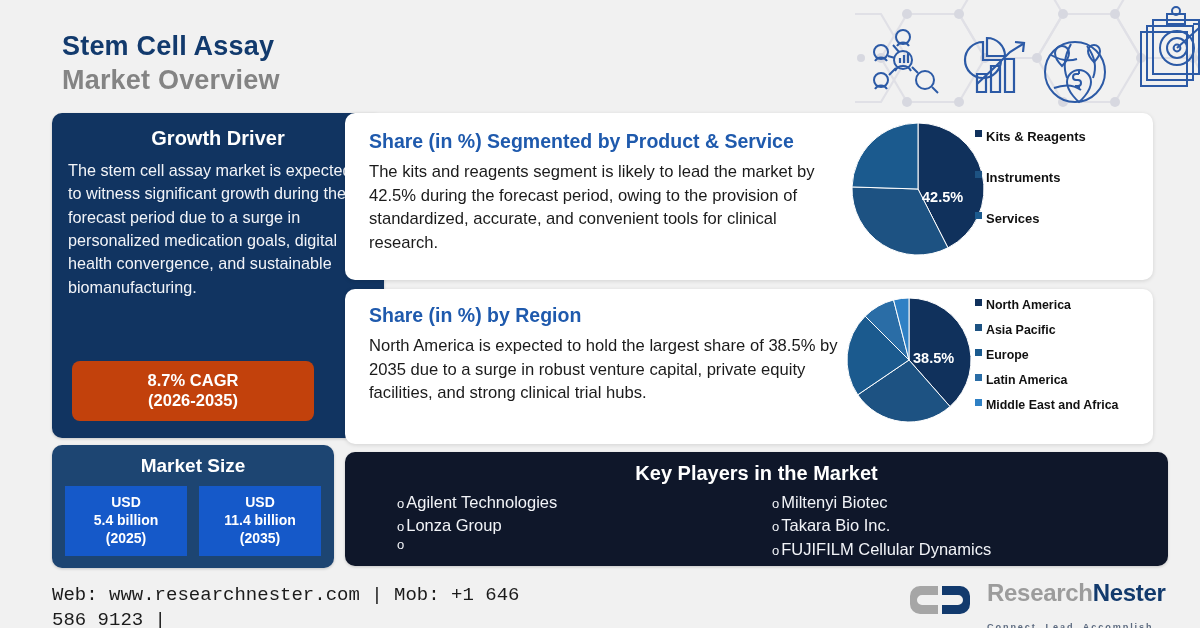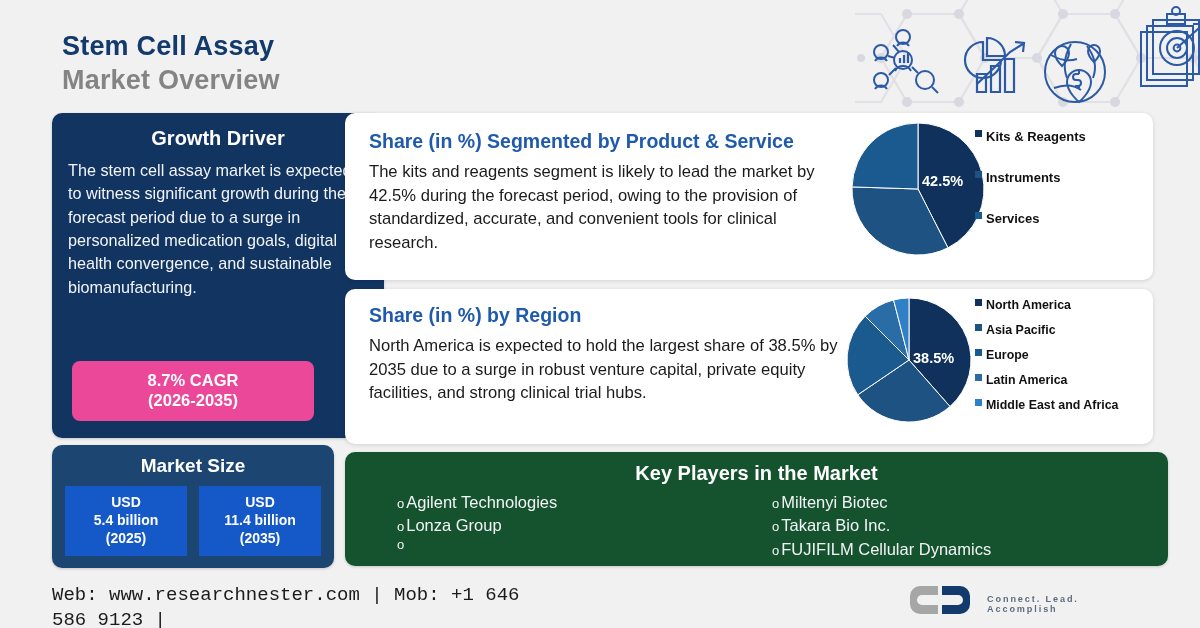--- a/index.html
+++ b/index.html
@@ -44,21 +44,21 @@
   #growth-title {
     text-align: center; color: #ffffff;
     font-size: 20px; font-weight: bold; margin-bottom: 9px;
   }
   #growth-body {
     color: #f2f4f8; font-size: 16.2px; line-height: 1.44;
   }
   #cagr-btn {
     position: absolute; left: 20px; bottom: 17px;
     width: 242px; padding: 9px 0 10px;
-    background: #ec4899; border-radius: 8px;
+    background: #c2410c; border-radius: 8px;
     color: #fff; text-align: center;
     font-size: 16.5px; font-weight: bold; line-height: 1.25;
   }
 
   #marketsize-card {
     position: absolute; left: 52px; top: 445px;
     width: 282px; height: 123px;
     background: #1d4572; border-radius: 10px;
     box-shadow: 0 1px 3px rgba(0,0,0,.18);
     padding-top: 10px;
@@ -119,21 +119,21 @@
   }
   #seg-legend { left: 125px; top: 8px; }
   #seg-legend .legend-item { margin-bottom: 26px; font-size: 13px; }
   #region-legend { left: 130px; top: 2px; }
   #region-legend .legend-item { margin-bottom: 11px; }
 
   
   #players-card {
     position: absolute; left: 345px; top: 452px;
     width: 823px; height: 114px;
-    background: #14532d; border-radius: 10px;
+    background: #0f172a; border-radius: 10px;
     box-shadow: 0 1px 3px rgba(0,0,0,.18);
   }
   #players-title {
     text-align: center; color: #fff; font-size: 20px;
     font-weight: bold; padding-top: 10px;
   }
   #players-cols {
     display: flex; padding: 6px 0 0 52px;
   }
   .players-col { width: 375px; }
@@ -274,21 +274,21 @@
     <div class="panel-body">The kits and reagents segment is likely to lead the market by 42.5% during the forecast period, owing to the provision of standardized, accurate, and convenient tools for clinical research.</div>
 
     <div id="seg-pie-wrap" class="pie-wrap">
       <svg width="136" height="136" viewBox="0 0 136 136">
         <g id="seg-slices">
             <path d="M 68 68 L 68 2 A 66 66 0 0 1 97.96337298281009 126.80643059643228 Z" fill="#10315c" stroke="#ffffff" stroke-width="1"></path>
             <path d="M 68 68 L 97.96337298281009 126.80643059643228 A 66 66 0 0 1 2.0325670158617157 65.92688990084352 Z" fill="#1d5282" stroke="#ffffff" stroke-width="1"></path>
             <path d="M 68 68 L 2.0325670158617157 65.92688990084352 A 66 66 0 0 1 67.99999999999999 2 Z" fill="#1b5a8e" stroke="#ffffff" stroke-width="1"></path>
           </g>
       </svg>
-      <div class="pie-label" id="seg-pie-label" style="left:72px; top:52px;">42.5%</div>
+      <div class="pie-label" id="seg-pie-label" style="left:72px; top:68px;">42.5%</div>
       <div class="legend" id="seg-legend">
           <div class="legend-item">
             <span class="legend-sq" style="background: rgb(16, 49, 92);"></span>
             <span>Kits &amp; Reagents</span>
           </div>
           <div class="legend-item">
             <span class="legend-sq" style="background: rgb(29, 82, 130);"></span>
             <span>Instruments</span>
           </div>
           <div class="legend-item">
@@ -376,17 +376,20 @@
     <div>Web: www.researchnester.com | Mob: +1 646 586 9123 |</div>
     <div>info@researchnester.com</div>
   </div>
 
   <div id="logo">
     <svg width="72" height="40" viewBox="0 0 72 40" style="position:absolute;left:0;top:2px;">
       <path d="M30 6 h-18 a10 10 0 0 0 -10 10 v8 a10 10 0 0 0 10 10 h18 v-9 h-16 a5 5 0 0 1 -5 -5 v0 a5 5 0 0 1 5 -5 h16 Z" fill="#a6a6a6"></path>
       <path d="M34 6 h18 a10 10 0 0 1 10 10 v8 a10 10 0 0 1 -10 10 h-18 v-9 h16 a5 5 0 0 0 5 -5 v0 a5 5 0 0 0 -5 -5 h-16 Z" fill="#123a6d"></path>
     </svg>
     <div id="logo-text">
+      <div>
+        <span id="logo-word1">Research</span><span id="logo-word2">Nester</span>
+      </div>
       <div id="logo-tag">Connect. Lead. Accomplish</div>
     </div>
   </div>
 
 </div>
 
 </body></html>

